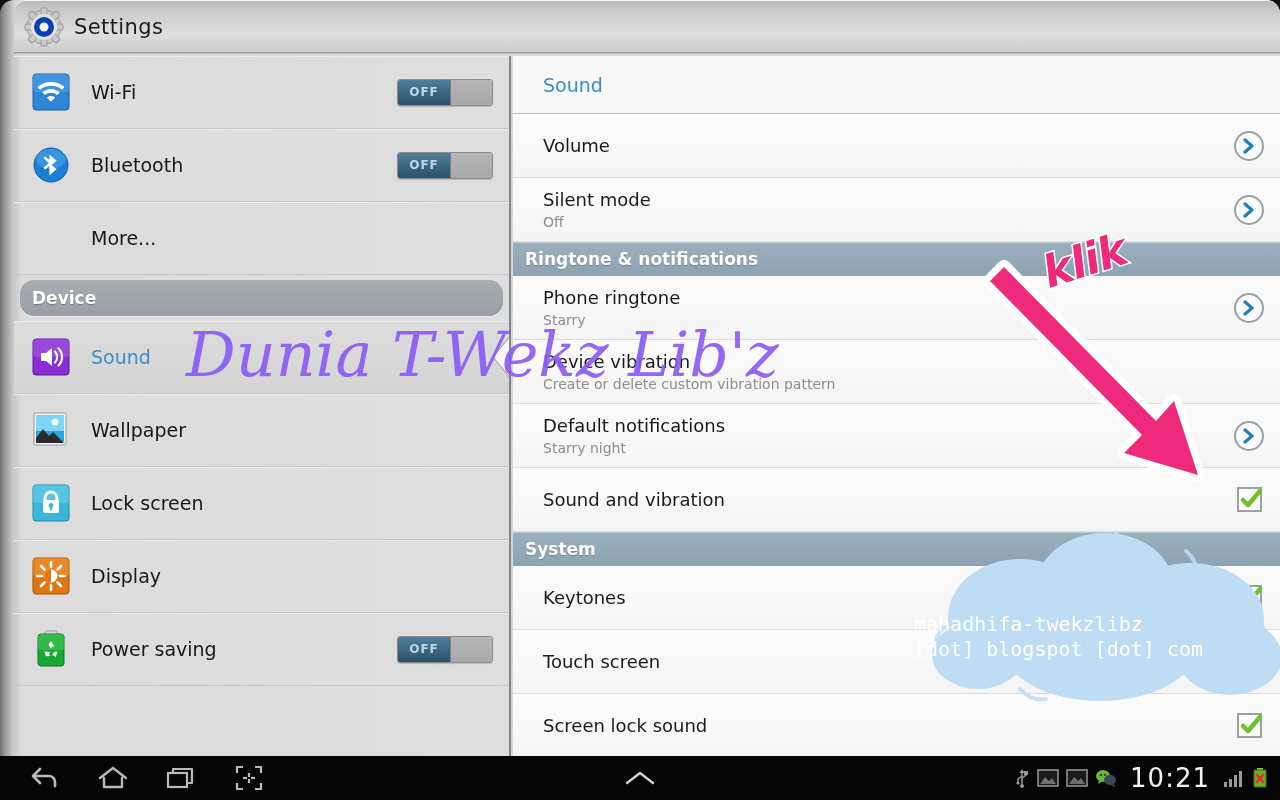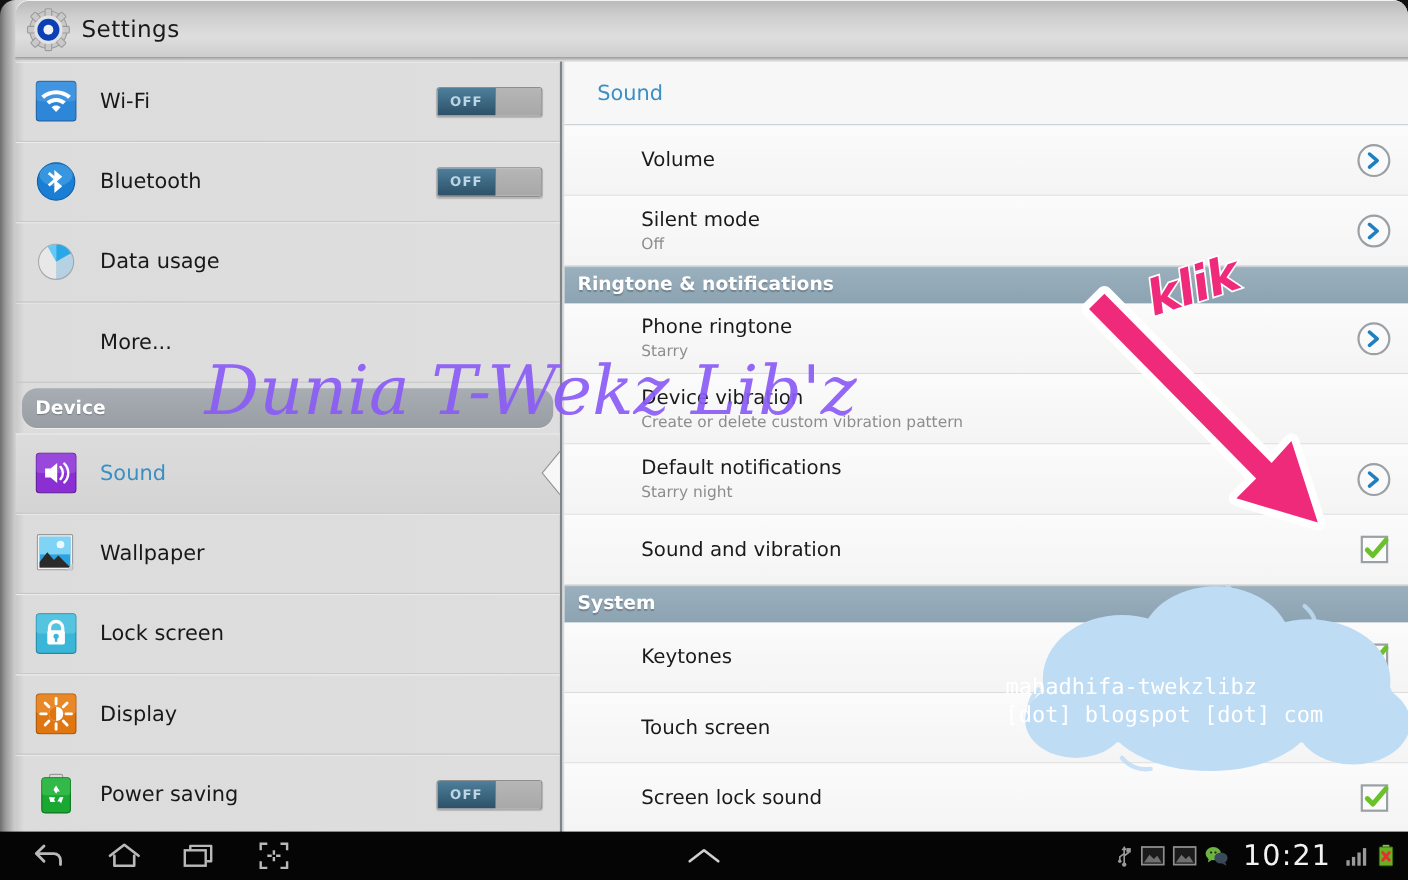--- a/index.html
+++ b/index.html
@@ -107,21 +107,20 @@
   }
   .c-title{
     height:58px;display:flex;align-items:center;
     border-bottom:1px solid #b9c2c8;
   }
   .c-title span{color:#3a8fc4;font-size:19px;margin-left:30px;}
   .c-row{
     position:relative;height:64px;display:flex;align-items:center;
     border-bottom:1px solid #dcdcdc;
     background:linear-gradient(to bottom,#fbfbfb,#f4f4f4);
-    padding-left:40px;
   }
   .c-row .txt{margin-left:30px;flex:1 1 auto;}
   .c-row .t1{font-size:18px;color:#1a1a1a;display:block;line-height:23px;}
   .c-row .t2{font-size:14px;color:#8d8d8d;display:block;line-height:20px;margin-top:1px;}
   .c-head{
     height:34px;display:flex;align-items:center;
     background:linear-gradient(to bottom,#9bb0bd,#8ca3b2);
     box-shadow:inset 0 1px 0 rgba(255,255,255,.35);
   }
   .c-head span{
@@ -247,31 +246,20 @@
                 <path d="M17.4 8.5l7.2 6.2-5 4.3 5 4.3-7.2 6.2V19.9l-4.3 3.7-1.6-1.8 5.3-4.8-5.3-4.8 1.6-1.8 4.3 3.7V8.5zm2.6 5l2.1 1.8-2.1 1.8v-3.6zm0 9.4l2.1 1.8-2.1 1.8v-3.6z" fill="#ffffff"></path>
               </svg>
             </div>
             <div class="s-label">Bluetooth</div>
             <div class="toggle">
               <div class="on">OFF</div>
               <div class="knob"></div>
             </div>
           </div>
 
-          <div class="s-row">
-            <div class="s-icon">
-              <svg width="38" height="38" viewBox="0 0 38 38">
-                <circle cx="19" cy="19" r="16" fill="#e8e8e8" stroke="#a8a8a8"></circle>
-                <path d="M19 19V3.3a15.7 15.7 0 0 1 13.6 7.9z" fill="#29a8e8"></path>
-                <path d="M19 19L32.6 11.2A15.7 15.7 0 0 1 19 34.7z" fill="#1f8fd0" opacity=".25"></path>
-                <path d="M19 19V3.3a15.7 15.7 0 0 0-7.6 2z" fill="#66c8f4"></path>
-              </svg>
-            </div>
-            <div class="s-label">Data usage</div>
-          </div>
 
           <div class="s-row">
             <div class="s-label indent">More...</div>
           </div>
 
           <div class="s-header-wrap">
             <div class="s-header" style="flex:1">
               <span>Device</span>
             </div>
           </div>

